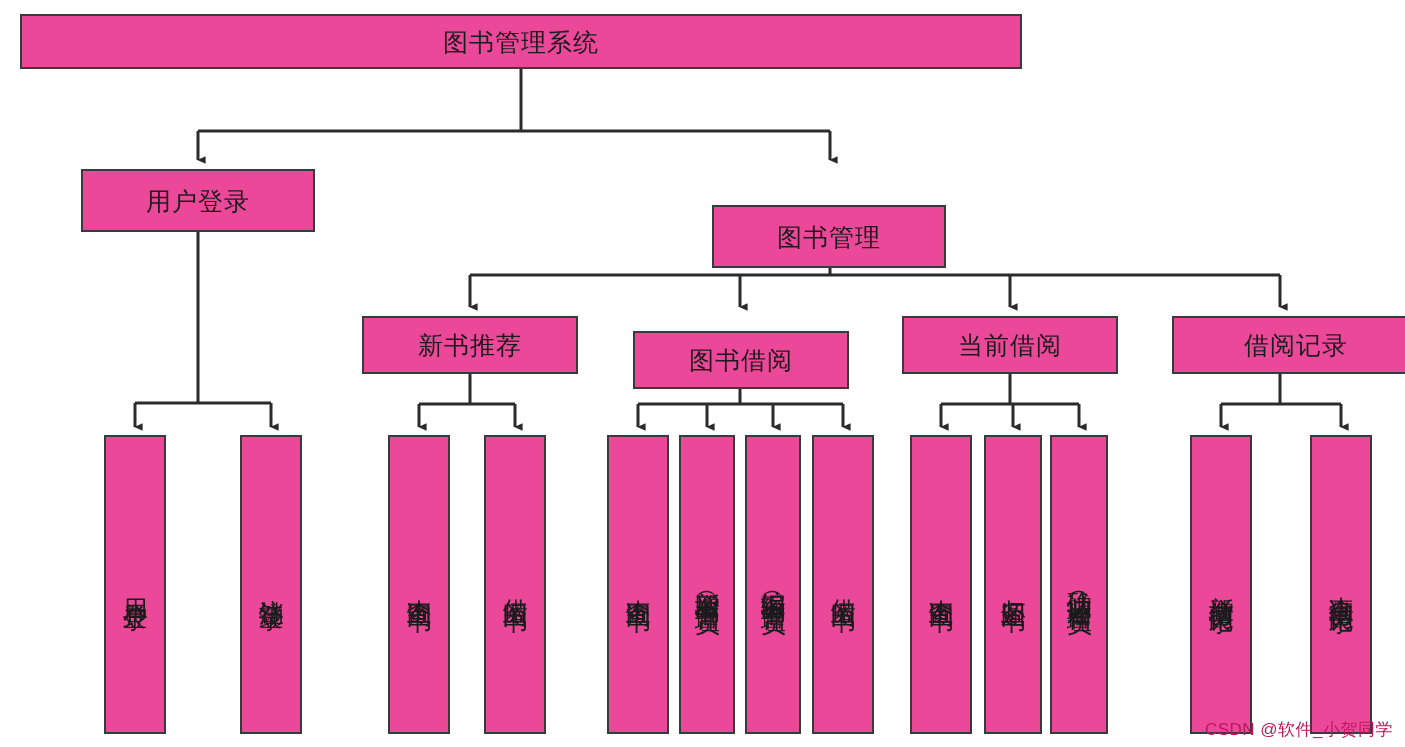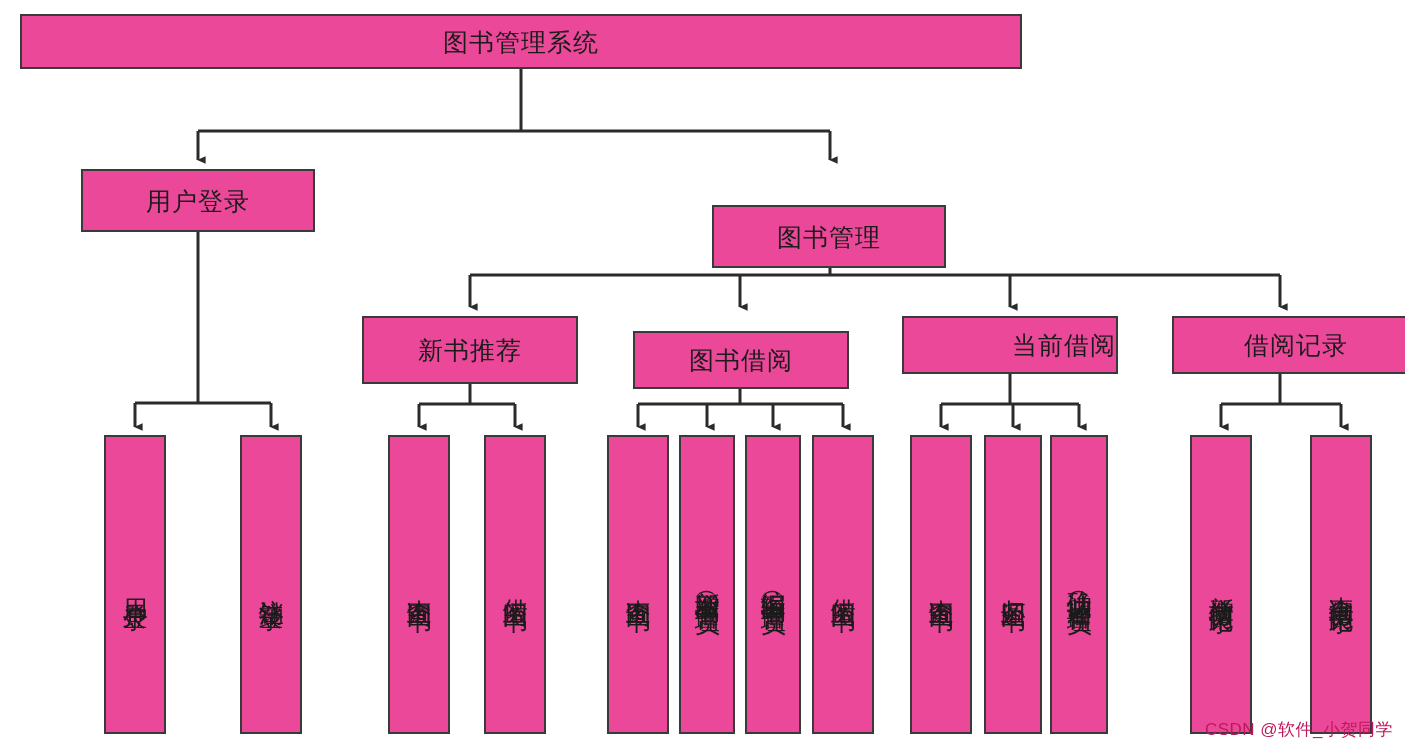--- a/index.html
+++ b/index.html
@@ -126,27 +126,27 @@
     <span>图书管理系统</span>
   </div>
 
   <div class="node horiz" style="left:81px; top:169px; width:234px; height:63px;">
     <span>用户登录</span>
   </div>
   <div class="node horiz" style="left:712px; top:169px; width:234px; height:63px;margin-top:36px;">
     <span>图书管理</span>
   </div>
 
-  <div class="node horiz" style="left:362px; top:316px; width:216px; height:68px;">
+  <div class="node horiz" style="left:362px; top:316px; width:216px; height:58px;">
     <span>新书推荐</span>
   </div>
   <div class="node horiz" style="left:633px; top:316px; width:216px; height:58px;margin-top:15px;">
     <span>图书借阅</span>
   </div>
-  <div class="node horiz" style="left:902px; top:316px; width:216px; height:58px;justify-content:flex-end;">
+  <div class="node horiz" style="left:902px; top:316px; width:216px; height:58px;">
     <span>当前借阅</span>
   </div>
   <div class="node horiz" style="left:1172px; top:316px; width:248px; height:58px;">
     <span>借阅记录</span>
   </div>
 
   <div class="node vert" style="left:104px; top:435px; width:62px; height:299px;">
     <span class="vlabel">用户登录</span>
   </div>
   <div class="node vert" style="left:240px; top:435px; width:62px; height:299px;">

